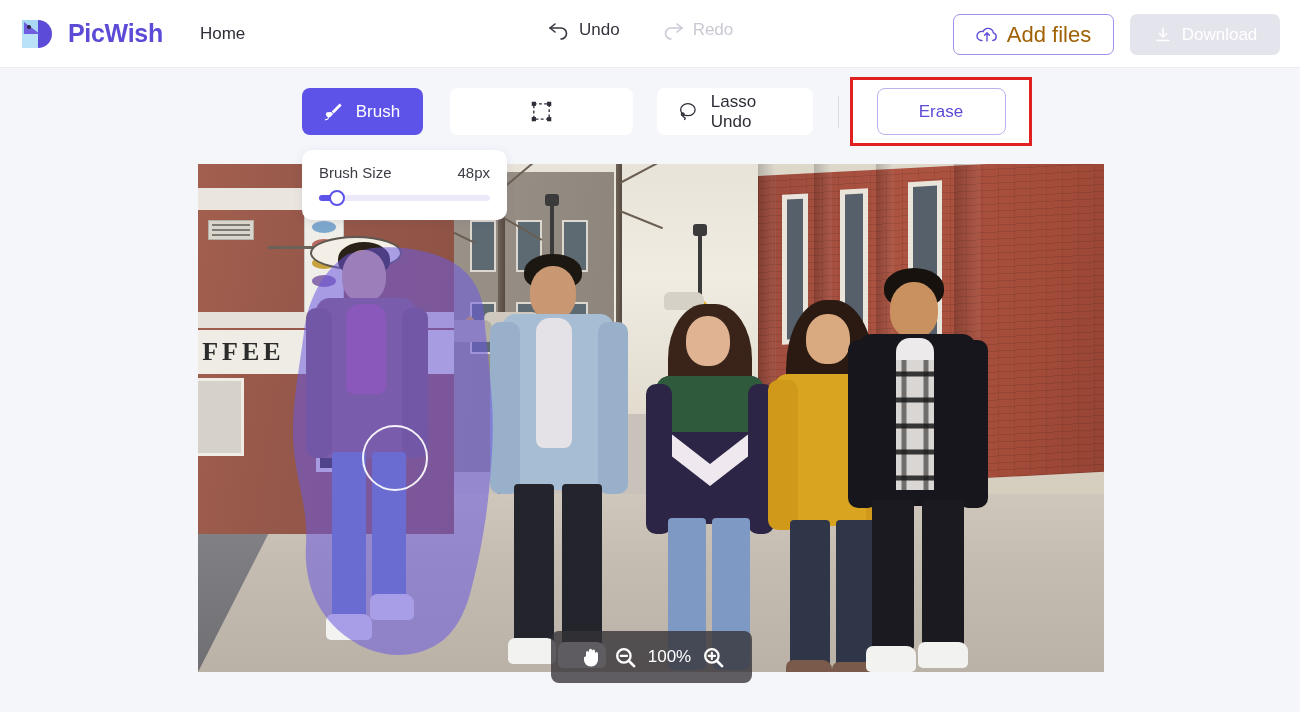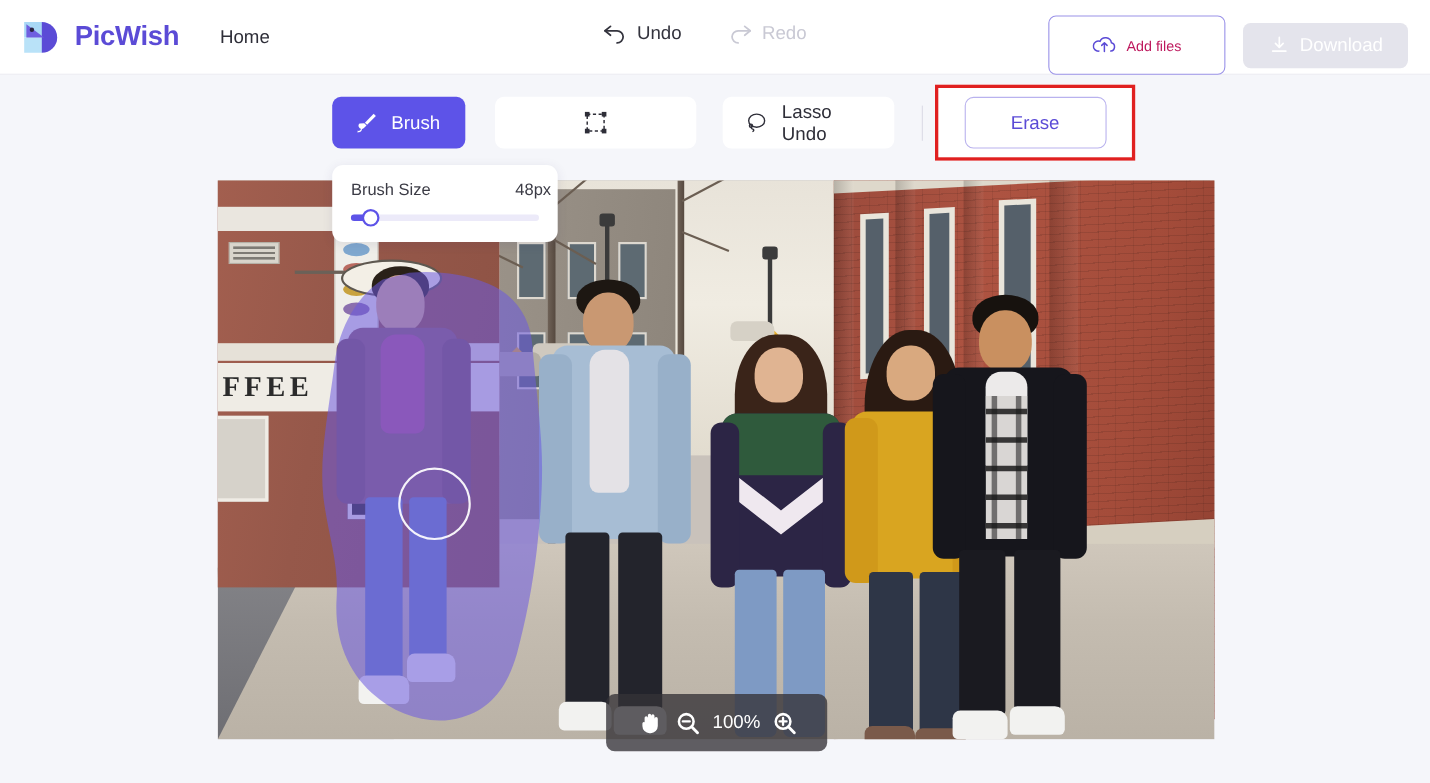--- a/index.html
+++ b/index.html
@@ -69,26 +69,26 @@
     display: flex;
     align-items: center;
     gap: 16px;
   }
   .btn-addfiles {
     display: flex;
     align-items: center;
     justify-content: center;
     gap: 9px;
     width: 161px;
-    height: 54px;
+    height: 41px;
     border: 1px solid #9a92e8;
     border-radius: 7px;
     background: #ffffff;
-    color: #be185d;
-    font-size: 13px;
+    color: #a16207;
+    font-size: 22px;
     cursor: pointer;
   }
   .btn-download {
     display: flex;
     align-items: center;
     justify-content: center;
     gap: 9px;
     width: 150px;
     height: 41px;
     border: none;
@@ -363,21 +363,21 @@
   }
 
   
   .brush-panel {
     position:absolute;
     left: 302px; top: 150px;
     width: 205px; height: 70px;
     background:#ffffff;
     border-radius: 10px;
     box-shadow: 0 2px 10px rgba(60,50,110,.10);
-    padding: 14px 6px 0 17px;
+    padding: 14px 17px 0 17px;
   }
   .bp-row {
     display:flex; justify-content:space-between; align-items:center;
     font-size: 15px; color:#3c3c46;
   }
   .slider {
     margin-top: 14px;
     position:relative;
     height: 6px;
     width: 171px;

